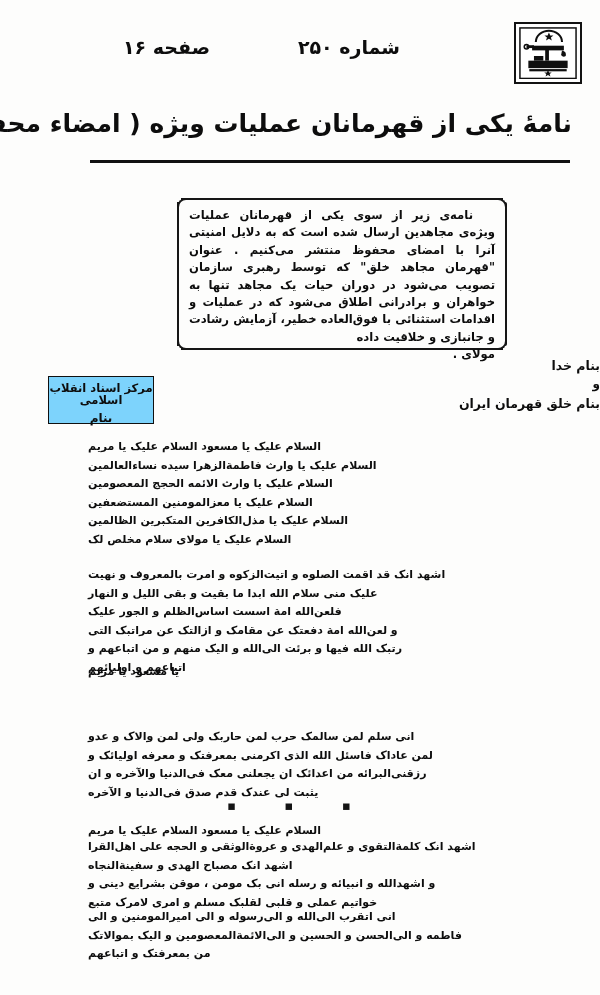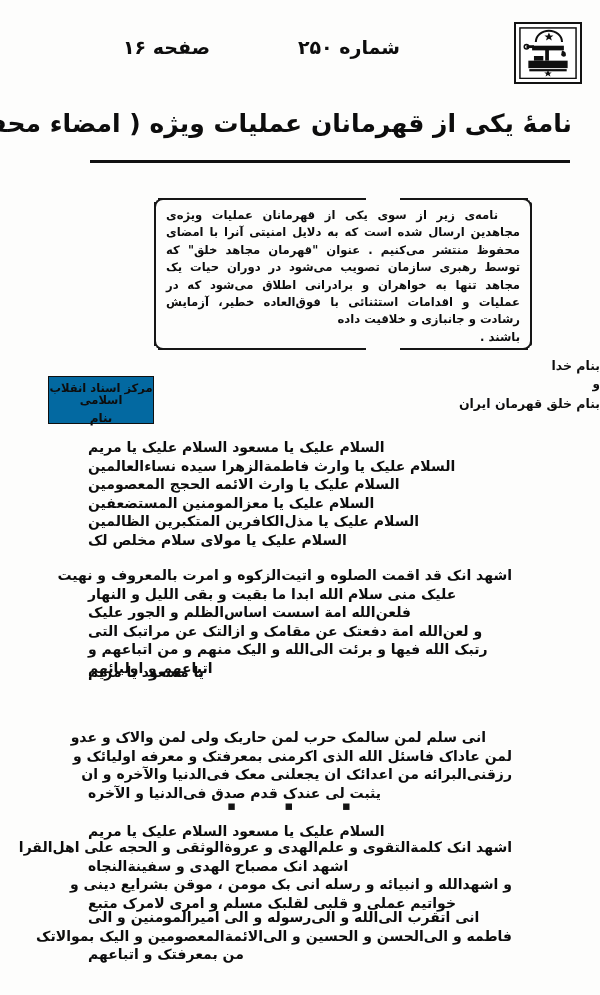--- a/index.html
+++ b/index.html
@@ -80,22 +80,22 @@
     right: 30px;
     width: 480px;
     height: 3px;
     background: #111111;
   }
 
   
   .note-frame {
     position: absolute;
     top: 198px;
-    right: 68px;
-    width: 378px;
+    right: 93px;
+    width: 330px;
     height: 152px;
   }
   .nf-edge { position: absolute; background: #161616; }
   .nf-right  { top: 4px; right: 0; width: 2px; bottom: 4px;
                border-radius: 0 4px 4px 0; }
   .nf-left   { top: 4px; left: 0;  width: 2px; bottom: 4px; }
   .nf-top-a  { top: 0; right: 4px; width: 128px; height: 2px; }
   .nf-top-b  { top: 0; left: 4px;  width: 208px; height: 2px; }
   .nf-bot-a  { bottom: 0; right: 4px; width: 128px; height: 2px; }
   .nf-bot-b  { bottom: 0; left: 4px;  width: 208px; height: 2px; }
@@ -127,21 +127,21 @@
   .note-body .tail { display: block; text-align: right; }
 
   
   .archive-stamp {
     position: absolute;
     top: 376px;
     left: 48px;
     width: 106px;
     height: 48px;
     border: 1.8px solid #101010;
-    background: #0369a1;
+    background: #7dd3fc;
     box-sizing: border-box;
     text-align: center;
     direction: rtl;
   }
   .archive-stamp .as-line1 {
     margin-top: 5px;
     font-size: 11.5px;
     font-weight: 700;
     line-height: 1.05;
     letter-spacing: -0.2px;
@@ -171,21 +171,21 @@
 
   
   .salaam-block {
     position: absolute;
     right: 88px;
     left: 88px;
     text-align: left;
     direction: rtl;
   }
   .salaam-block .ln {
-    font-size: 14px;
+    font-size: 11px;
     line-height: 18.6px;
     font-weight: 600;
     white-space: nowrap;
     text-align: left;
   }
   .salaam-block .ln.indent-para::before {
     content: "";
     display: inline-block;
     width: 26px;
   }
@@ -260,21 +260,21 @@
     <div class="nf-c-br"></div>
     <div class="nf-c-bl"></div>
 
     <div class="note-body">
       <span class="indent"></span><span>نامه‌ی زیر از سوی یکی از قهرمانان عملیات ویژه‌ی مجاهدین</span>
       <span>ارسال شده است که به دلایل امنیتی آنرا با امضای محفوظ منتشر</span>
       <span>می‌کنیم . عنوان "قهرمان مجاهد خلق" که توسط رهبری سازمان</span>
       <span>تصویب می‌شود در دوران حیات یک مجاهد تنها به خواهران و</span>
       <span>برادرانی اطلاق می‌شود که در عملیات و اقدامات استثنائی با</span>
       <span>فوق‌العاده خطیر، آزمایش رشادت و جانبازی و خلاقیت داده</span>
-      <span class="tail">باشند .</span>
+      <span class="tail">مولای .</span>
     </div>
   </div>
 
   <div class="archive-stamp">
     <div class="as-line1">مرکز اسناد انقلاب اسلامی</div>
     <div class="as-line2">بنام</div>
   </div>
 
   <div class="invocation">
     <div>بنام خدا</div>

